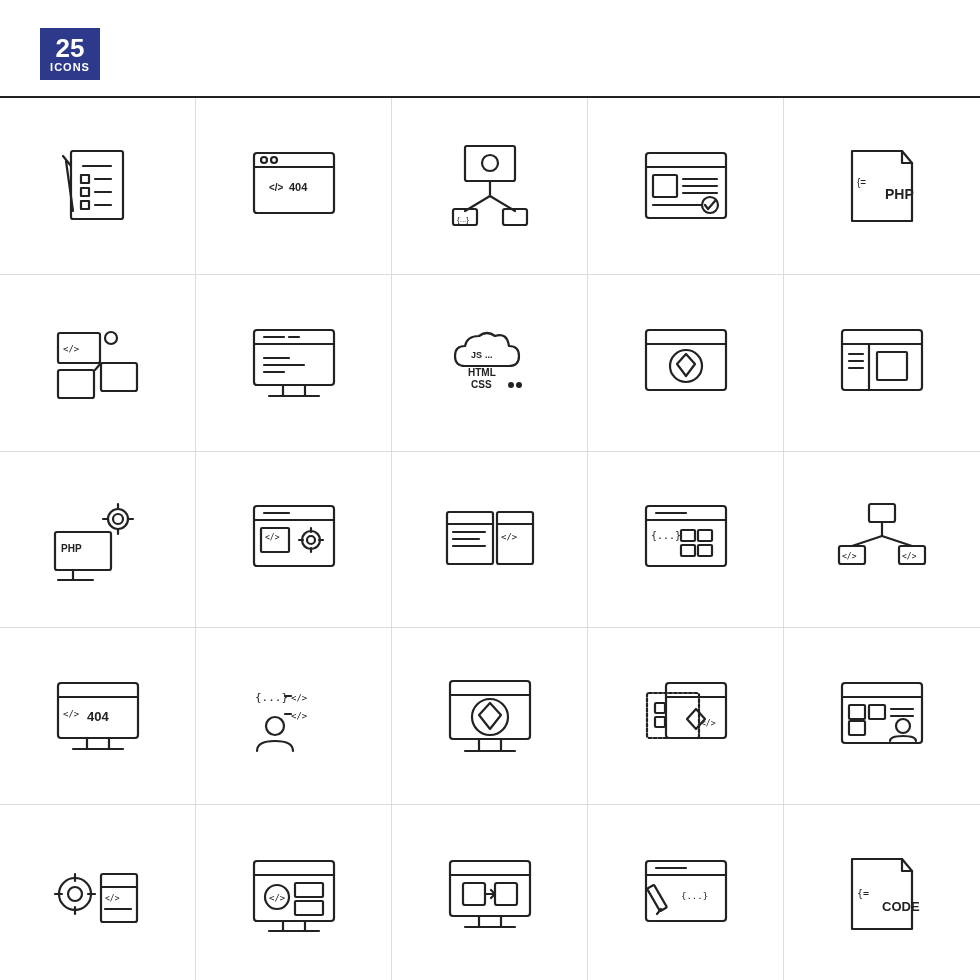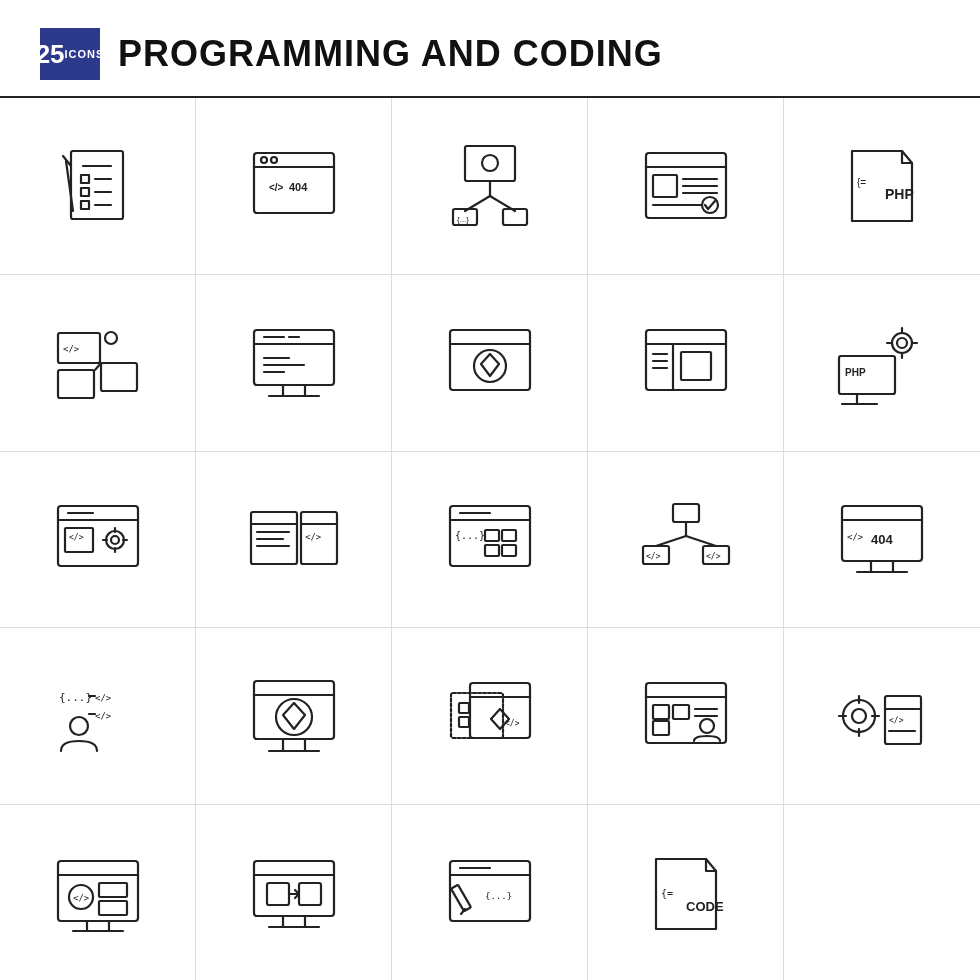--- a/index.html
+++ b/index.html
@@ -19,20 +19,21 @@
     }
 
     .badge {
       background: #2d3a8c;
       color: #fff;
       font-size: 13px;
       font-weight: bold;
       width: 60px;
       height: 52px;
       display: flex;
+      flex-direction: column;
       align-items: center;
       justify-content: center;
       margin-right: 18px;
       flex-shrink: 0;
     }
 
     .badge-num {
       font-size: 26px;
       font-weight: 900;
       line-height: 1;
@@ -76,21 +77,20 @@
     }
   </style>
 </head>
 <body>
 
 <div class="header">
   <div class="badge">
     <span class="badge-num">25</span>
     <span class="badge-label">ICONS</span>
   </div>
-  <h1 class="header-title">PROGRAMMING AND CODING</h1>
 </div>
 
 <div class="grid">
 
   <div class="cell">
     <svg viewBox="0 0 110 110" fill="none" stroke="#222" stroke-width="2.2" stroke-linecap="round" stroke-linejoin="round">
       <rect x="28" y="20" width="52" height="68" rx="2"></rect>
       <line x1="40" y1="35" x2="68" y2="35"></line>
       <rect x="38" y="44" width="8" height="8"></rect>
       <line x1="52" y1="48" x2="68" y2="48"></line>
@@ -169,20 +169,31 @@
       <line x1="50" y1="29" x2="60" y2="29"></line>
       <line x1="25" y1="50" x2="50" y2="50"></line>
       <line x1="25" y1="57" x2="65" y2="57"></line>
       <line x1="25" y1="64" x2="45" y2="64"></line>
       <line x1="44" y1="77" x2="44" y2="88"></line>
       <line x1="66" y1="77" x2="66" y2="88"></line>
       <line x1="30" y1="88" x2="80" y2="88"></line>
     </svg>
   </div>
 
+  <div class="cell">
+    <svg viewBox="0 0 110 110" fill="none" stroke="#222" stroke-width="2.2" stroke-linecap="round" stroke-linejoin="round">
+      <path d="M30 58 Q20 58 20 48 Q20 38 30 38 Q32 28 44 28 Q52 22 60 28 Q72 24 74 38 Q84 38 84 48 Q84 58 74 58 Z"></path>
+      <text x="36" y="50" font-size="9" fill="#222" stroke="none" font-family="Arial" font-weight="bold">JS</text>
+      <text x="50" y="50" font-size="9" fill="#222" stroke="none" font-family="Arial" font-weight="bold">...</text>
+      <text x="33" y="68" font-size="10" fill="#222" stroke="none" font-family="Arial" font-weight="bold">HTML</text>
+      <text x="36" y="80" font-size="10" fill="#222" stroke="none" font-family="Arial" font-weight="bold">CSS</text>
+      <circle cx="76" cy="77" r="3" fill="#222" stroke="none"></circle>
+      <circle cx="84" cy="77" r="3" fill="#222" stroke="none"></circle>
+    </svg>
+  </div>
 
   <div class="cell">
     <svg viewBox="0 0 110 110" fill="none" stroke="#222" stroke-width="2.2" stroke-linecap="round" stroke-linejoin="round">
       <rect x="15" y="22" width="80" height="60" rx="3"></rect>
       <line x1="15" y1="36" x2="95" y2="36"></line>
       <circle cx="55" cy="58" r="16"></circle>
       <polygon points="55,46 64,56 55,68 46,56"></polygon>
     </svg>
   </div>
 

